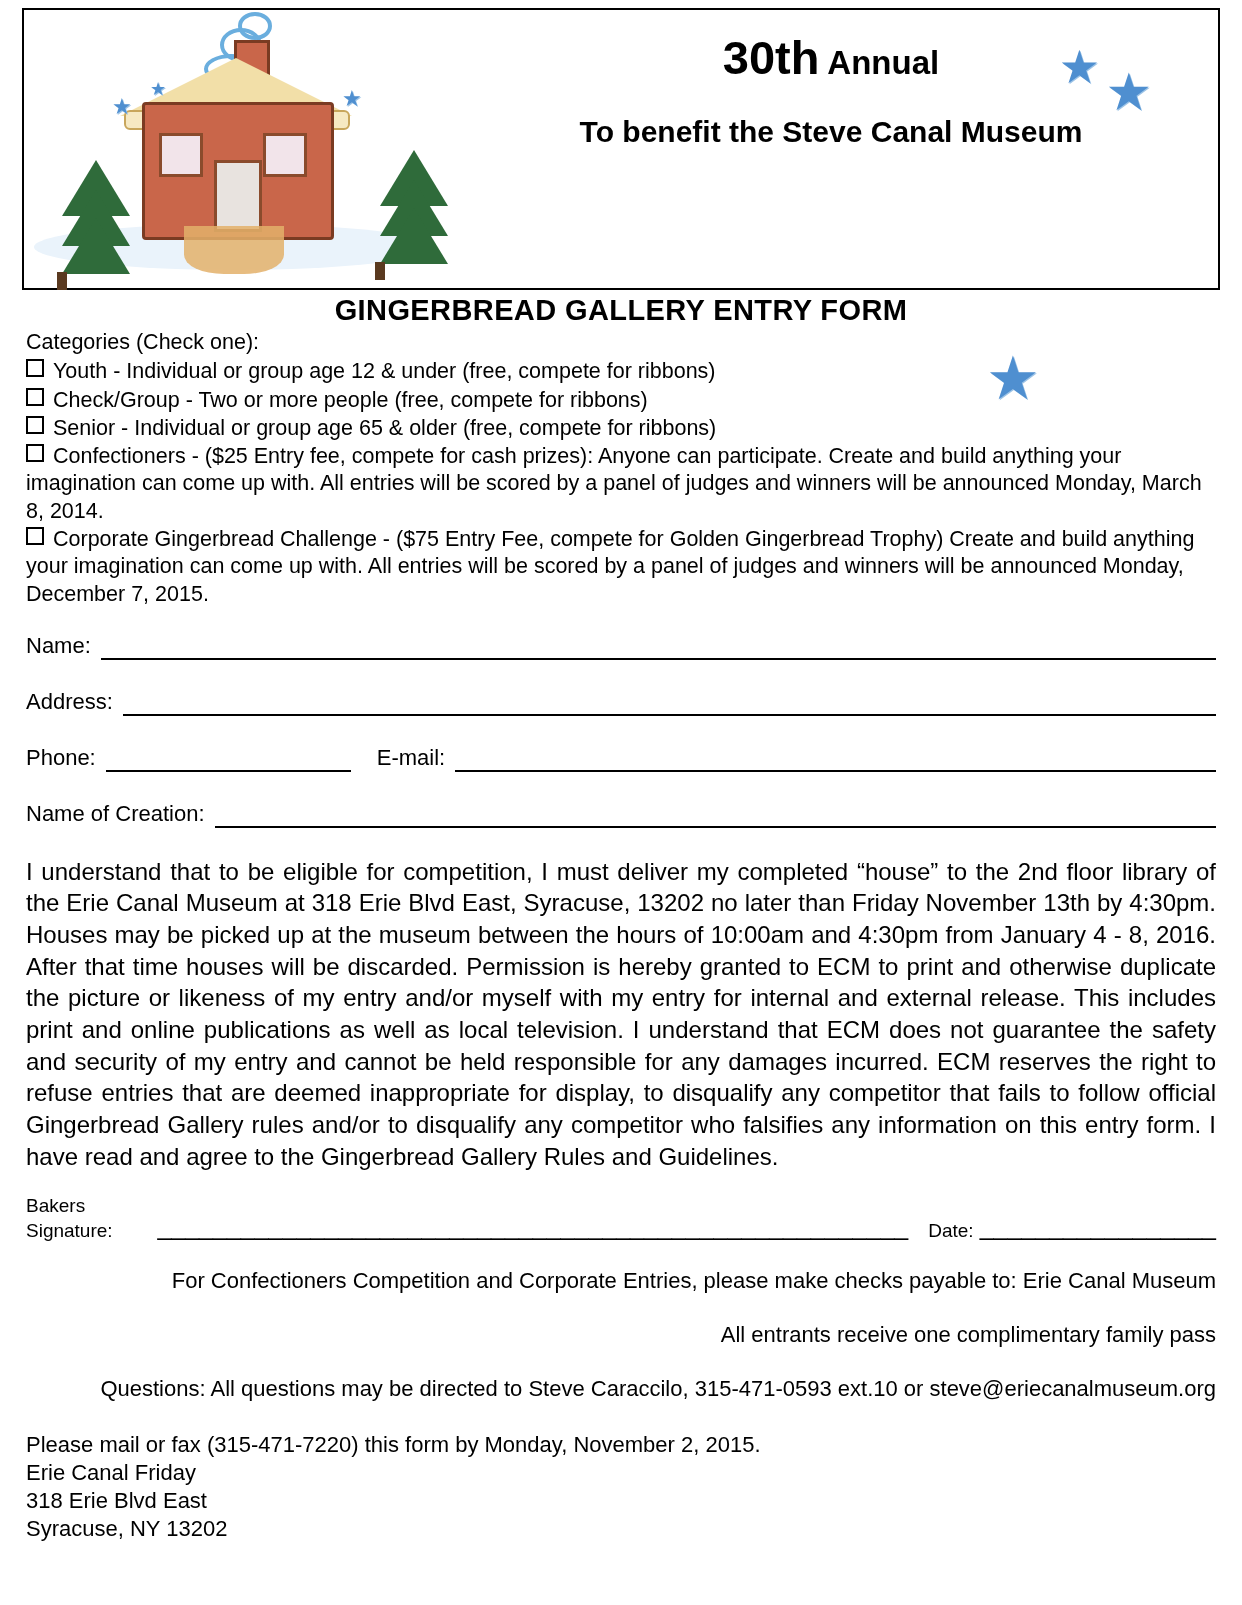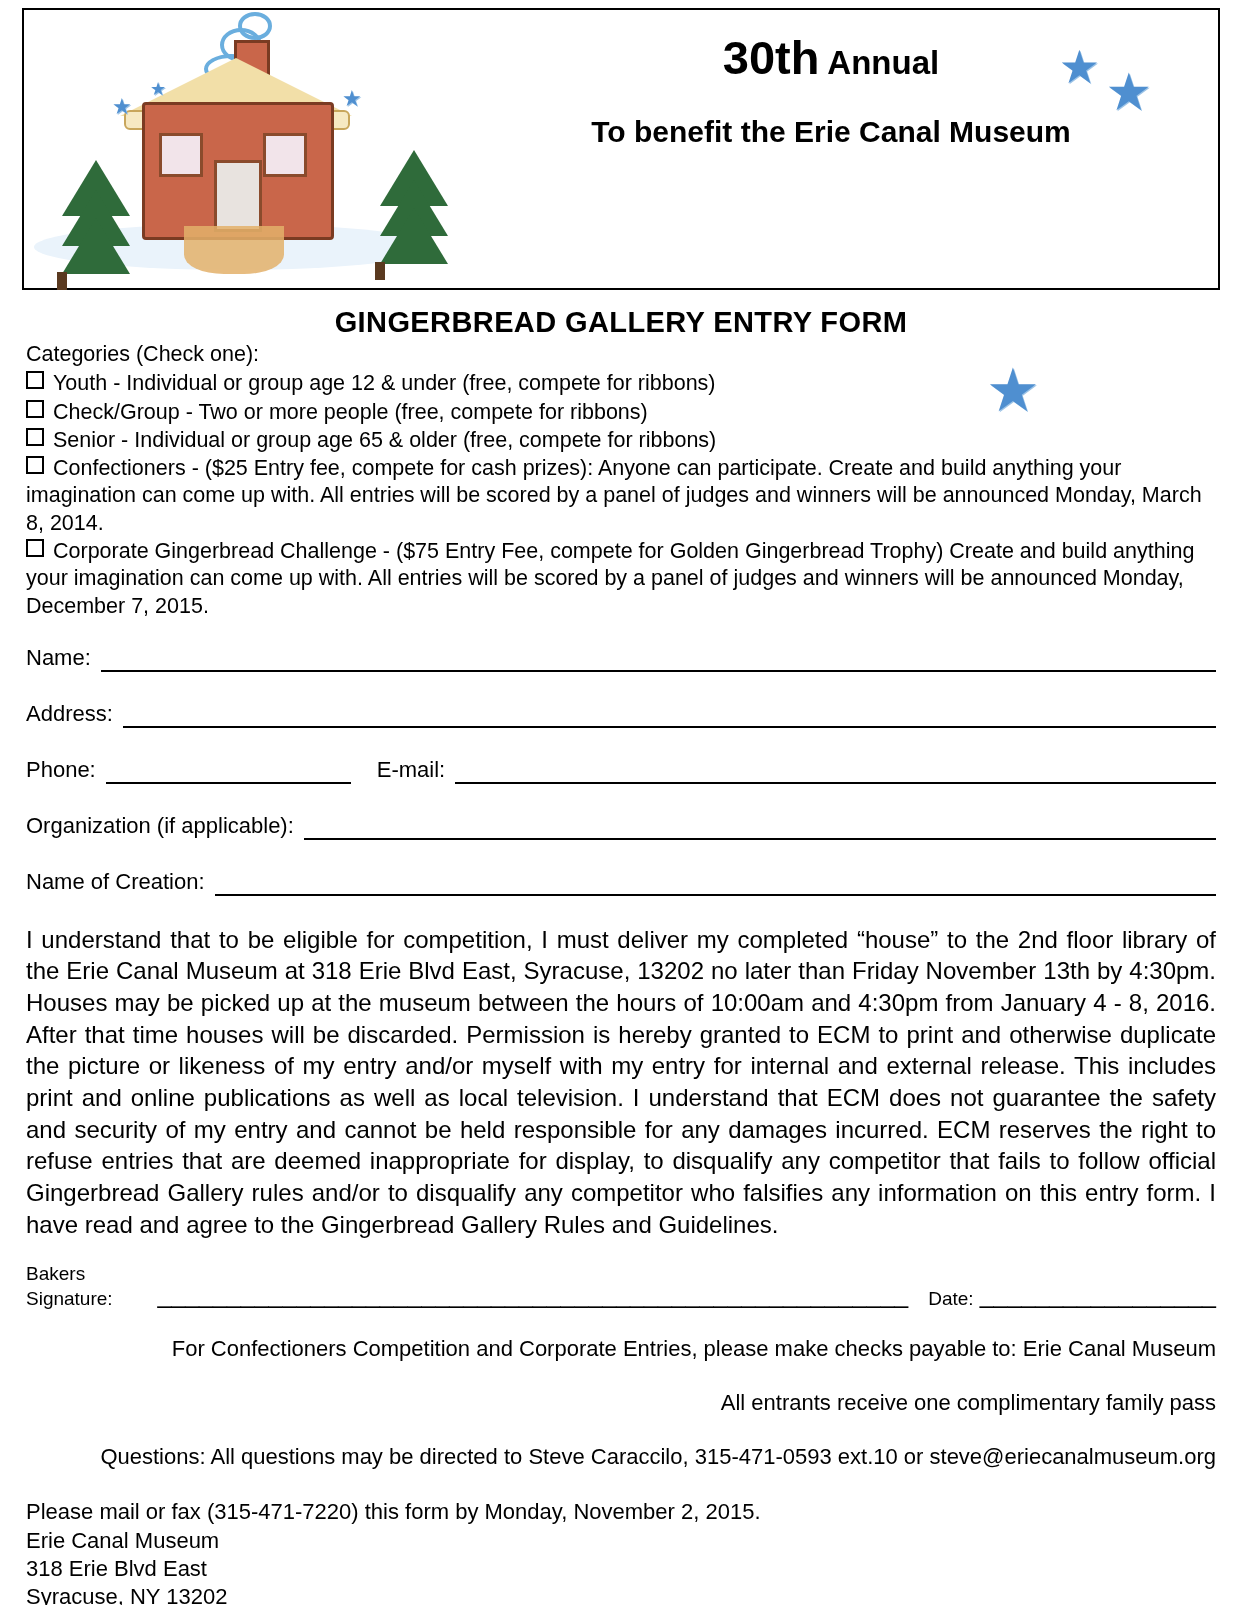--- a/index.html
+++ b/index.html
@@ -174,21 +174,21 @@
     font-size: 26px;
     line-height: 1;
     text-shadow: 1px 1px 0 #9cc3e6;
   }
 
   
   .form-title {
     text-align: center;
     font-size: 29px;
     font-weight: bold;
-    margin: 16px 0 2px 0;
+    margin: 4px 0 2px 0;
     letter-spacing: .4px;
   }
   .content {
     padding: 0 26px 0 26px;
     font-size: 21.5px;
     line-height: 1.27;
   }
   .cat-head { margin-bottom: 2px; }
   .cat-line {
     margin: 1px 0;
@@ -280,21 +280,21 @@
 
       <span class="star" style="left:88px; top:86px; font-size:22px;">★</span>
       <span class="star" style="left:126px; top:70px; font-size:18px;">★</span>
       <span class="star" style="left:318px; top:78px; font-size:22px;">★</span>
     </div>
 
     <div class="banner-text">
       <div class="title-30th">
         <span>30th</span><span class="suffix"> Annual</span>
       </div>
-      <div class="title-sub">To benefit the Erie Canal Museum</div>
+      <div class="title-sub">To benefit the Steve Canal Museum</div>
       <span class="star" style="right:118px; top:34px; font-size:46px;">★</span>
       <span class="star" style="right:66px; top:56px; font-size:52px;">★</span>
     </div>
   </div>
 
   <div class="form-title">GINGERBREAD GALLERY ENTRY FORM</div>
 
   <div class="content">
 
     <div style="position:relative;">
@@ -331,24 +331,20 @@
         <span class="rule"></span>
       </div>
 
       <div class="field-row">
         <span class="field-label">Phone:</span>
         <span class="rule short"></span>
         <span class="gap-label">E-mail:</span>
         <span class="rule"></span>
       </div>
 
-      <div class="field-row">
-        <span class="field-label">Organization (if applicable):</span>
-        <span class="rule"></span>
-      </div>
 
       <div class="field-row">
         <span class="field-label">Name of Creation:</span>
         <span class="rule"></span>
       </div>
     </div>
 
     <div class="legal">I understand that to be eligible for competition, I must deliver my completed “house” to the 2nd floor library of the Erie Canal Museum at 318 Erie Blvd East, Syracuse, 13202 no later than Friday November 13th by 4:30pm. Houses may be picked up at the museum between the hours of 10:00am and 4:30pm from January 4 - 8, 2016. After that time houses will be discarded. Permission is hereby granted to ECM to print and otherwise duplicate the picture or likeness of my entry and/or myself with my entry for internal and external release. This includes print and online publications as well as local television. I understand that ECM does not guarantee the safety and security of my entry and cannot be held responsible for any damages incurred. ECM reserves the right to refuse entries that are deemed inappropriate for display, to disqualify any competitor that fails to follow official Gingerbread Gallery rules and/or to disqualify any competitor who falsifies any information on this entry form. I have read and agree to the Gingerbread Gallery Rules and Guidelines.</div>
 
     <div class="sig-row">
@@ -359,19 +355,19 @@
     </div>
 
     <div class="notes">
       <p>For Confectioners Competition and Corporate Entries, please make checks payable to: Erie Canal Museum</p>
       <p>All entrants receive one complimentary family pass</p>
       <p>Questions: All questions may be directed to Steve Caraccilo, 315-471-0593 ext.10 or steve@eriecanalmuseum.org</p>
     </div>
 
     <div class="addr">
       <div>Please mail or fax (315-471-7220) this form by Monday, November 2, 2015.</div>
-      <div>Erie Canal Museum</div>
+      <div>Erie Canal Friday</div>
       <div>318 Erie Blvd East</div>
       <div>Syracuse, NY 13202</div>
     </div>
 
   </div>
 </div>
 
 </body></html>

